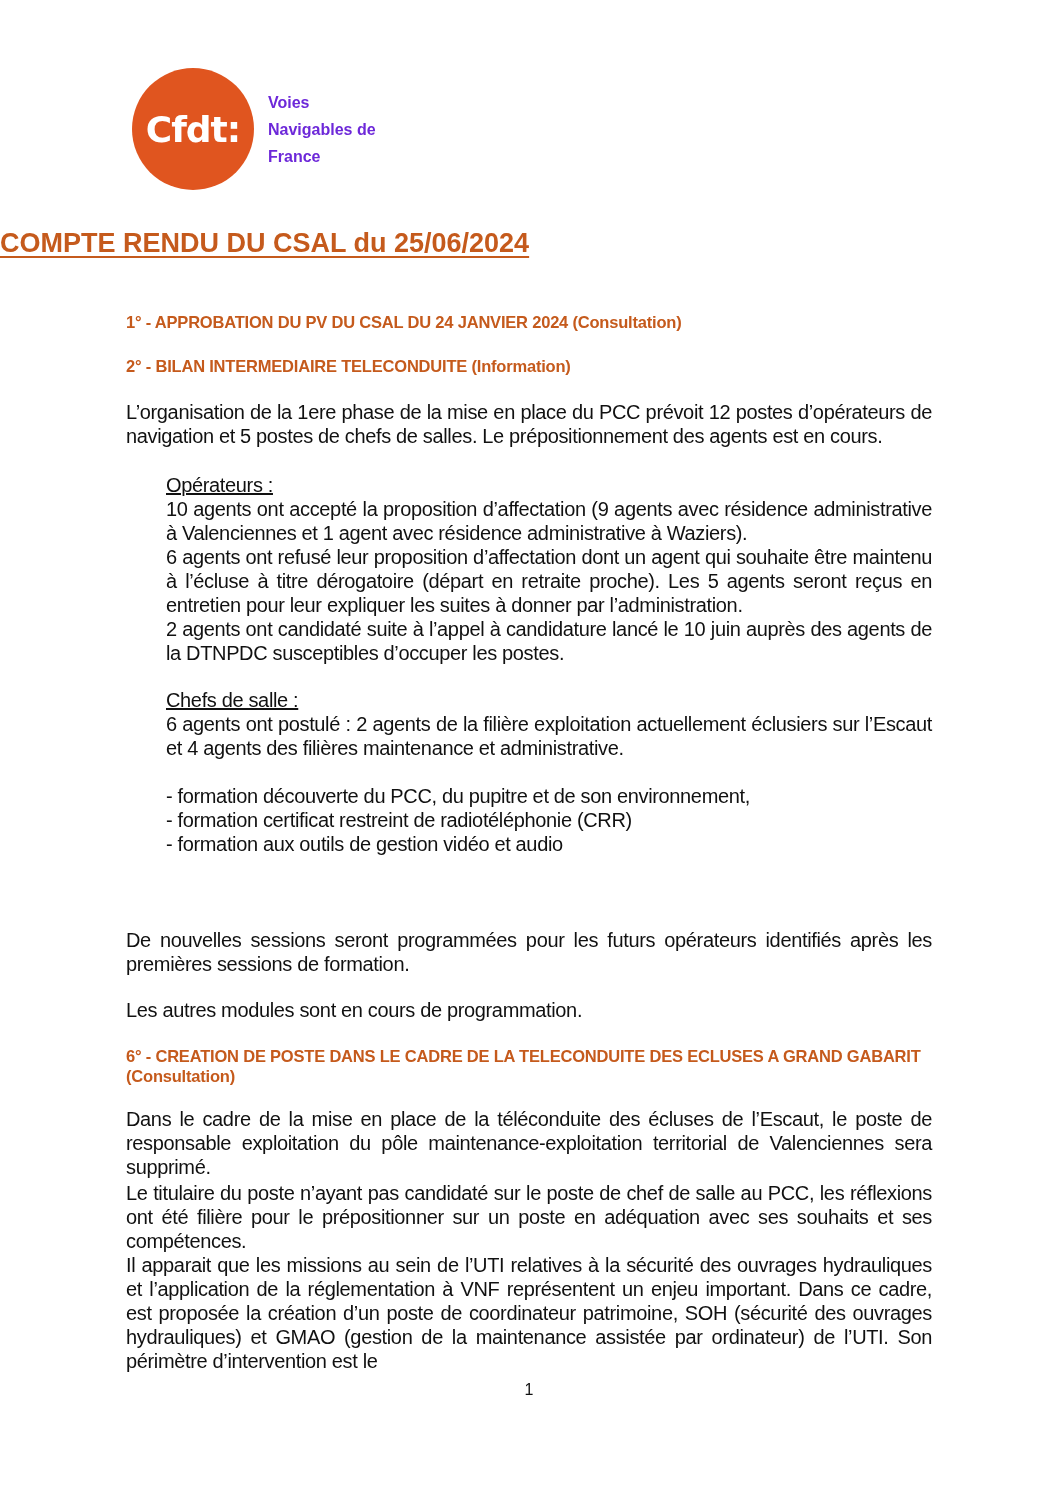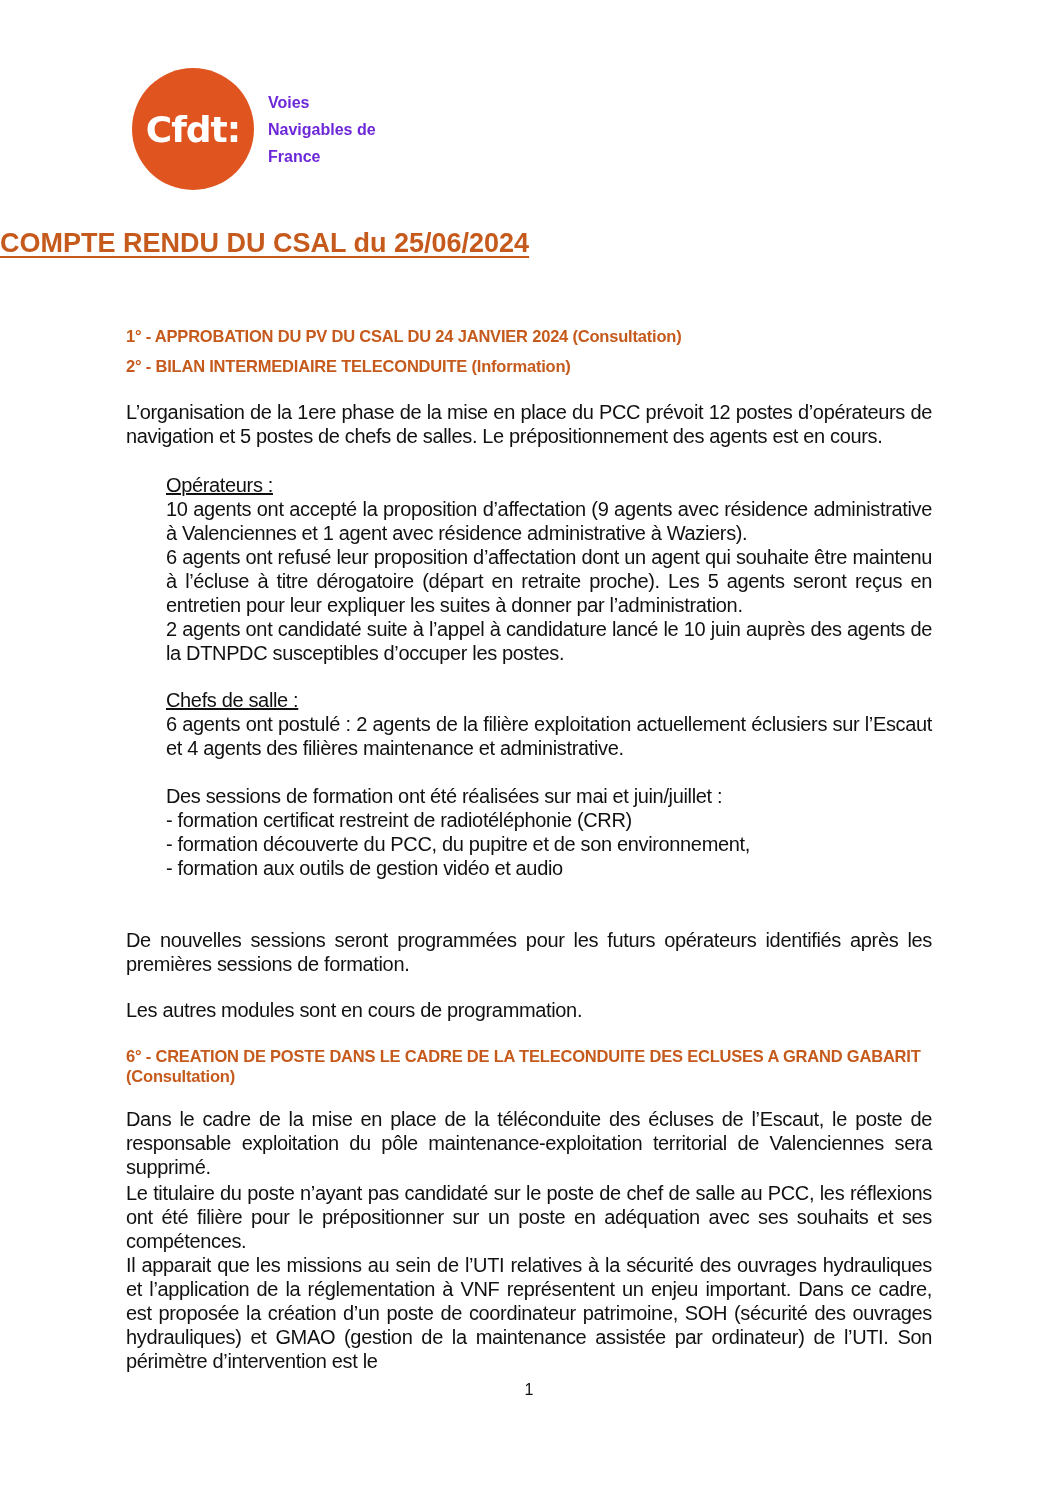--- a/index.html
+++ b/index.html
@@ -44,41 +44,40 @@
   <div class="logo-circle">Cfdt:</div>
   <div class="logo-text">
     <div>Voies</div>
     <div>Navigables de</div>
     <div>France</div>
   </div>
 </div>
 
 <div class="title">COMPTE RENDU DU CSAL du 25/06/2024</div>
 
-<div class="h" style="top:326px">1° - APPROBATION DU PV DU CSAL DU 24 JANVIER 2024 (Consultation)</div>
+<div class="h" style="top:312px">1° - APPROBATION DU PV DU CSAL DU 24 JANVIER 2024 (Consultation)</div>
 <div class="h" style="top:356px">2° - BILAN INTERMEDIAIRE TELECONDUITE (Information)</div>
 
 <div class="p" style="top:400px">L’organisation de la 1ere phase de la mise en place du PCC prévoit 12 postes d’opérateurs de navigation et 5 postes de chefs de salles. Le prépositionnement des agents est en cours.</div>
 
 <div class="p" style="top:473px">
   <span class="line u">Opérateurs :</span>
   <span class="line">10 agents ont accepté la proposition d’affectation (9 agents avec résidence administrative à Valenciennes et 1 agent avec résidence administrative à Waziers).</span>
   <span class="line">6 agents ont refusé leur proposition d’affectation dont un agent qui souhaite être maintenu à l’écluse à titre dérogatoire (départ en retraite proche). Les 5 agents seront reçus en entretien pour leur expliquer les suites à donner par l’administration.</span>
   <span class="line">2 agents ont candidaté suite à l’appel à candidature lancé le 10 juin auprès des agents de la DTNPDC susceptibles d’occuper les postes.</span>
 </div>
 
 <div class="p" style="top:688px">
   <span class="line u">Chefs de salle :</span>
   <span class="line">6 agents ont postulé : 2 agents de la filière exploitation actuellement éclusiers sur l’Escaut et 4 agents des filières maintenance et administrative.</span>
 </div>
 
 <div class="p" style="top:784px">
-  <span class="line">Des sessions de formation ont été réalisées sur mai et juin/juillet :</span>
+  <span class="line">- formation découverte du PCC, du pupitre et de son environnement,</span>
   <span class="line">- formation certificat restreint de radiotéléphonie (CRR)</span>
-  <span class="line">- formation découverte du PCC, du pupitre et de son environnement,</span>
   <span class="line">- formation aux outils de gestion vidéo et audio</span>
 </div>
 
 <div class="p" style="top:928px">De nouvelles sessions seront programmées pour les futurs opérateurs identifiés après les premières sessions de formation.</div>
 <div class="p" style="top:998px">Les autres modules sont en cours de programmation.</div>
 
 <div class="h" style="top:1046px; width:800px">6° - CREATION DE POSTE DANS LE CADRE DE LA TELECONDUITE DES ECLUSES A GRAND GABARIT (Consultation)</div>
 
 <div class="p" style="top:1107px">Dans le cadre de la mise en place de la téléconduite des écluses de l’Escaut, le poste de responsable exploitation du pôle maintenance-exploitation territorial de Valenciennes sera supprimé.</div>
 <div class="p" style="top:1181px">Le titulaire du poste n’ayant pas candidaté sur le poste de chef de salle au PCC, les réflexions ont été filière pour le prépositionner sur un poste en adéquation avec ses souhaits et ses compétences.</div>

